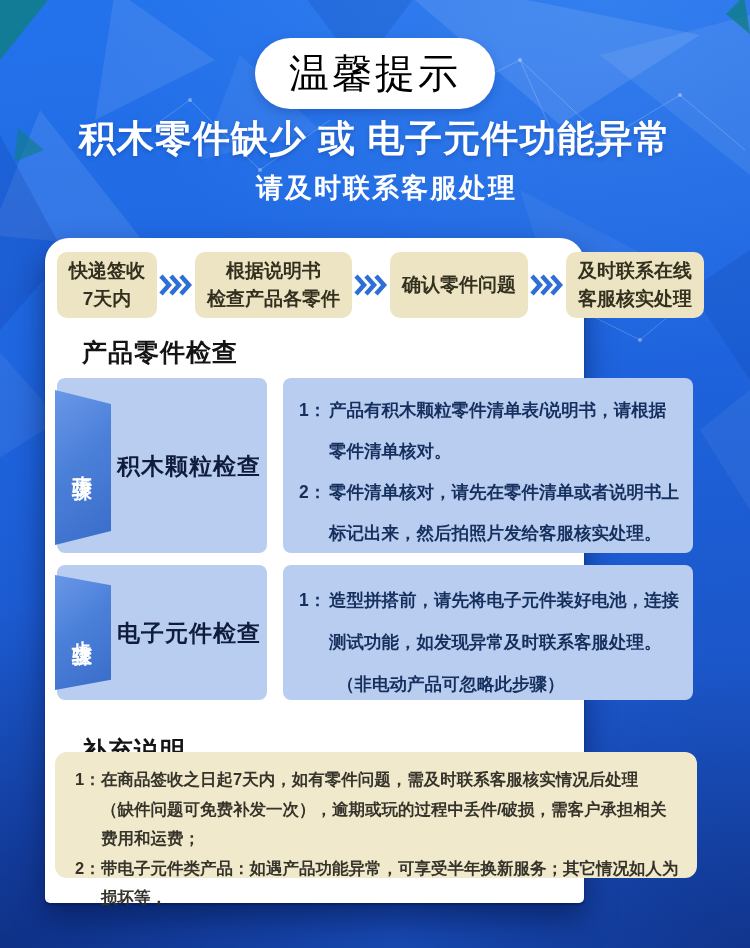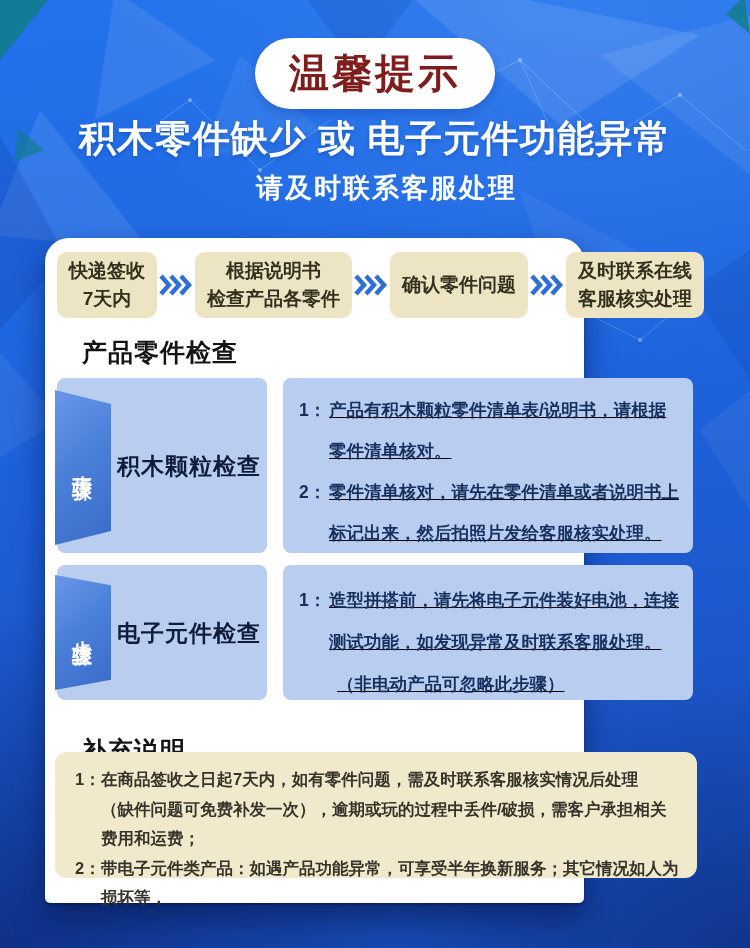--- a/index.html
+++ b/index.html
@@ -13,21 +13,21 @@
       radial-gradient(80% 50% at 100% 100%, rgba(4,18,80,0.35), transparent 60%),
       linear-gradient(175deg,#2473ec 0%,#1e64de 40%,#1b56c9 72%,#1747ae 100%);
   }
   .bg-decor{position:absolute;left:0;top:0;width:750px;height:948px;pointer-events:none;}
   .pill{
     position:absolute;left:50%;top:38px;transform:translateX(-50%);
     background:#ffffff;border-radius:36px;height:71px;min-width:212px;
     display:flex;align-items:center;justify-content:center;padding:0 34px;
     box-shadow:0 4px 10px rgba(10,40,120,0.25);
   }
-  .pill span{font-size:40px;font-weight:bold;color:#7f1d1d;letter-spacing:3px;}
+  .pill span{font-size:40px;font-weight:normal;color:#000000;letter-spacing:3px;}
   .headline{
     position:absolute;left:0;right:0;top:114px;text-align:center;
     color:#ffffff;font-size:37px;font-weight:bold;letter-spacing:1px;
     text-shadow:0 2px 4px rgba(10,40,120,0.3);
   }
   .subline{
     position:absolute;left:0;right:0;top:170px;text-align:center;
     color:#ffffff;font-size:27px;font-weight:bold;letter-spacing:2px;padding-left:23px;
   }
   .card{
@@ -69,21 +69,21 @@
   .vtext{
     writing-mode:vertical-rl;text-orientation:upright;
     color:#ffffff;font-size:20px;font-weight:bold;letter-spacing:5px;
   }
   .stitle{
     position:absolute;left:56px;right:2px;top:50%;transform:translateY(-50%);
     text-align:center;font-size:23px;font-weight:bold;color:#101c3c;letter-spacing:1px;
   }
   .item{display:flex;}
   .item .num{flex:none;width:30px;font-size:17.5px;font-weight:bold;color:#16305e;line-height:41px;}
-  .item .lines{flex:1;text-decoration:underline;}
+  .item .lines{flex:1;}
   .item .ln{display:block;font-size:17.5px;font-weight:bold;color:#16305e;line-height:41px;}
   .srow2 .item .num,.srow2 .item .ln{line-height:42px;}
   .ln-indent{text-indent:8px;}
   
   .notes{
     position:absolute;left:10px;top:514px;width:642px;height:126px;
     background:#f0e9cb;border-radius:12px;padding:13px 14px 0 20px;
   }
   .nitem{display:flex;}
   .nitem .num{flex:none;width:26px;font-size:16.5px;font-weight:600;color:#35332a;line-height:29.5px;}

